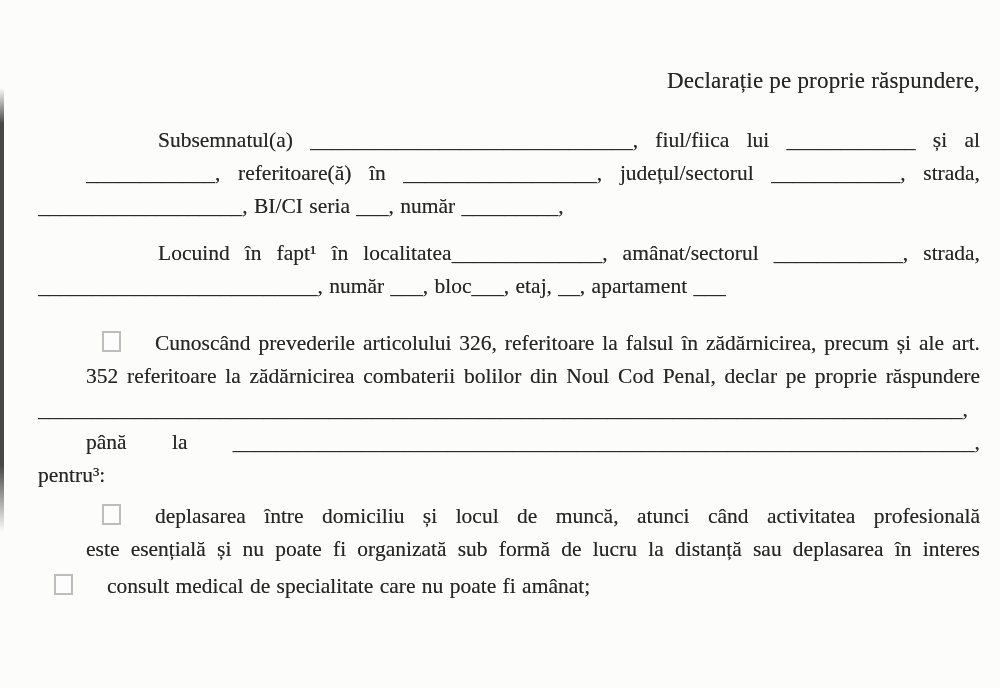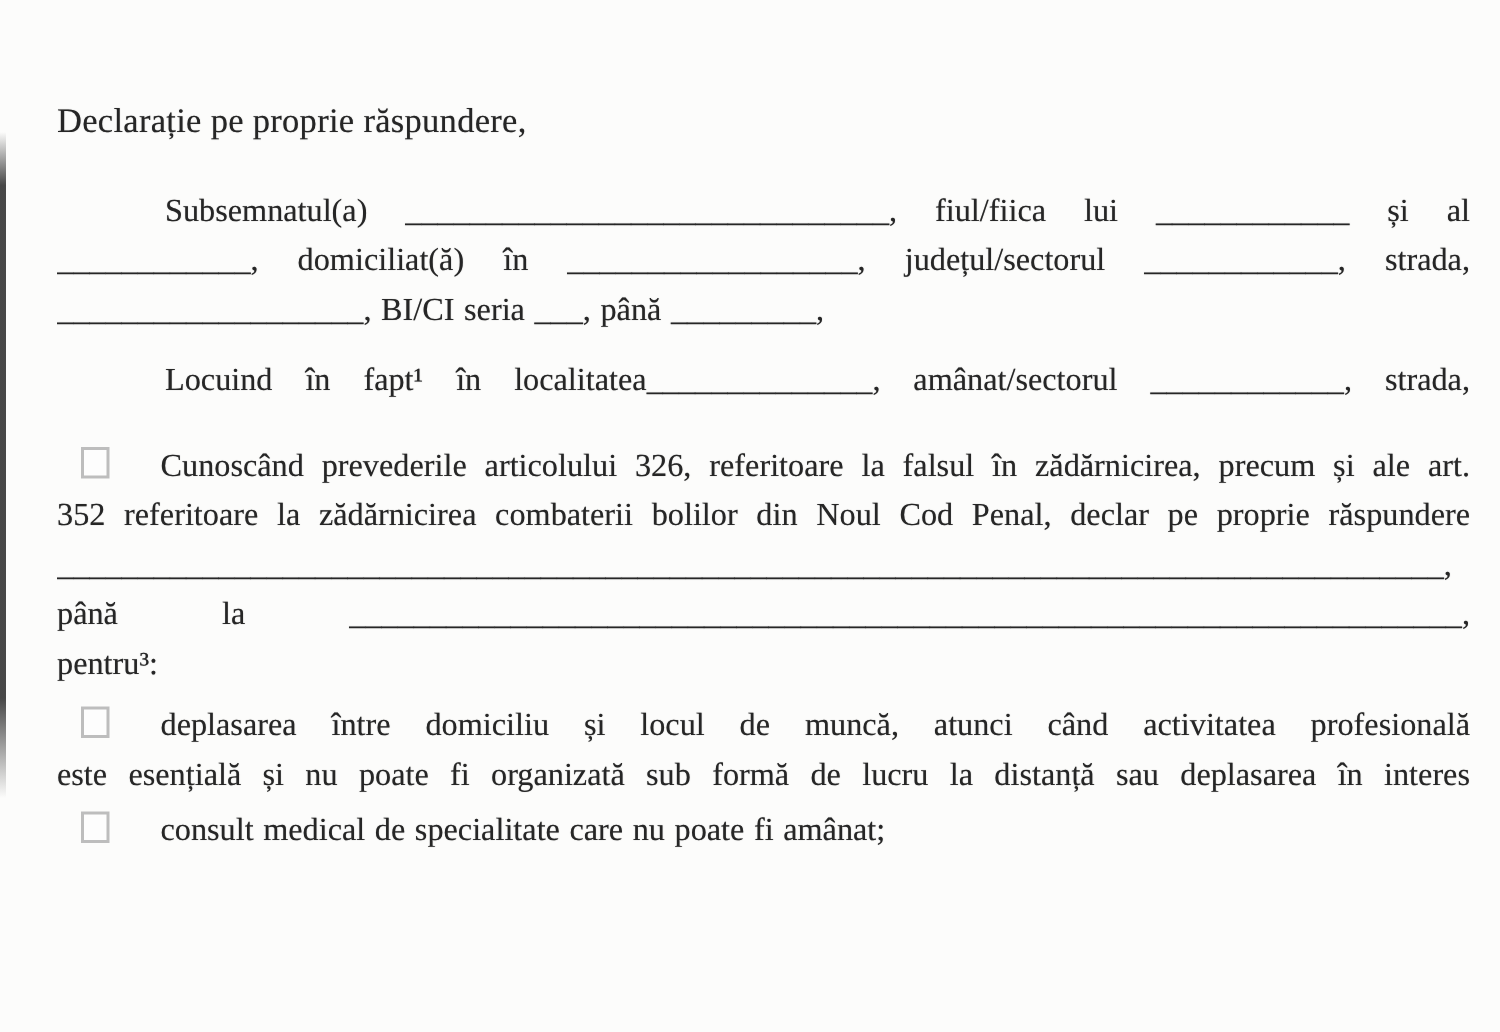--- a/index.html
+++ b/index.html
@@ -13,33 +13,33 @@
     position:absolute;inset:0;
     padding:0 20px 0 38px;
     text-shadow:0 0 0.6px rgba(50,50,50,0.55);
   }
   .scan-edge{
     position:absolute;left:0;top:88px;width:4px;height:444px;
     background:linear-gradient(to bottom,rgba(40,40,40,0.0),rgba(40,40,40,0.85) 8%,rgba(40,40,40,0.85) 85%,rgba(40,40,40,0));
   }
   .title{
     margin-top:64px;
-    text-align:left;
+    text-align:right;
     font-size:23px;line-height:34px;
     letter-spacing:0.2px;
   }
   .doc{font-size:21.5px;}
   .line{
     height:33px;line-height:33px;
     overflow:hidden;
     text-align:justify;
     white-space:normal;
     word-spacing:1px;
   }
-  .line.fill{text-align-last:justify;}
+  .line.fill{text-align-last:justify;margin-left:48px;}
   .line.indent{text-indent:72px;}
   .para-identity{margin-top:26px;}
   .para-residence{margin-top:14px;}
   .para-declaration{margin-top:24px;}
   .para-reason-work{margin-top:8px;}
   .para-reason-medical{margin-top:4px;}
   .checkbox{
     display:inline-block;
     width:15px;height:17px;
     border:2px solid #bdbdbd;
@@ -50,25 +50,26 @@
 </style>
 </head>
 <body>
 
 <div class="page">
   <div class="scan-edge"></div>
   <div class="title">Declarație pe proprie răspundere,</div>
   <div class="doc">
       <div class="para para-identity">
         <div class="line indent fill"><span>Subsemnatul(a) ______________________________, fiul/fiica lui ____________ și al</span></div>
-        <div class="line fill"><span>____________, domiciliat(ă) în __________________, județul/sectorul ____________, strada,</span></div>
-        <div class="line"><span>___________________, BI/CI seria ___, până _________,</span></div>
+        <div class="line fill"><span>____________, referitoare(ă) în __________________, județul/sectorul ____________, strada,</span></div>
+        <div class="line"><span>___________________, BI/CI seria ___, număr _________,</span></div>
       </div>
       <div class="para para-residence">
         <div class="line indent fill"><span>Locuind în fapt¹ în localitatea______________, amânat/sectorul ____________, strada,</span></div>
+        <div class="line"><span>__________________________, număr ___, bloc___, etaj, __, apartament ___</span></div>
       </div>
       <div class="para para-declaration">
         <div class="line fill"><span class="checkbox"></span><span>Cunoscând prevederile articolului 326, referitoare la falsul în zădărnicirea, precum și ale art.</span></div>
         <div class="line fill"><span>352 referitoare la zădărnicirea combaterii bolilor din Noul Cod Penal, declar pe proprie răspundere</span></div>
         <div class="line"><span>______________________________________________________________________________________,</span></div>
         <div class="line fill"><span>până la _____________________________________________________________________,</span></div>
         <div class="line"><span>pentru³:</span></div>
       </div>
       <div class="para para-reason-work">
         <div class="line fill"><span class="checkbox"></span><span>deplasarea între domiciliu și locul de muncă, atunci când activitatea profesională</span></div>

